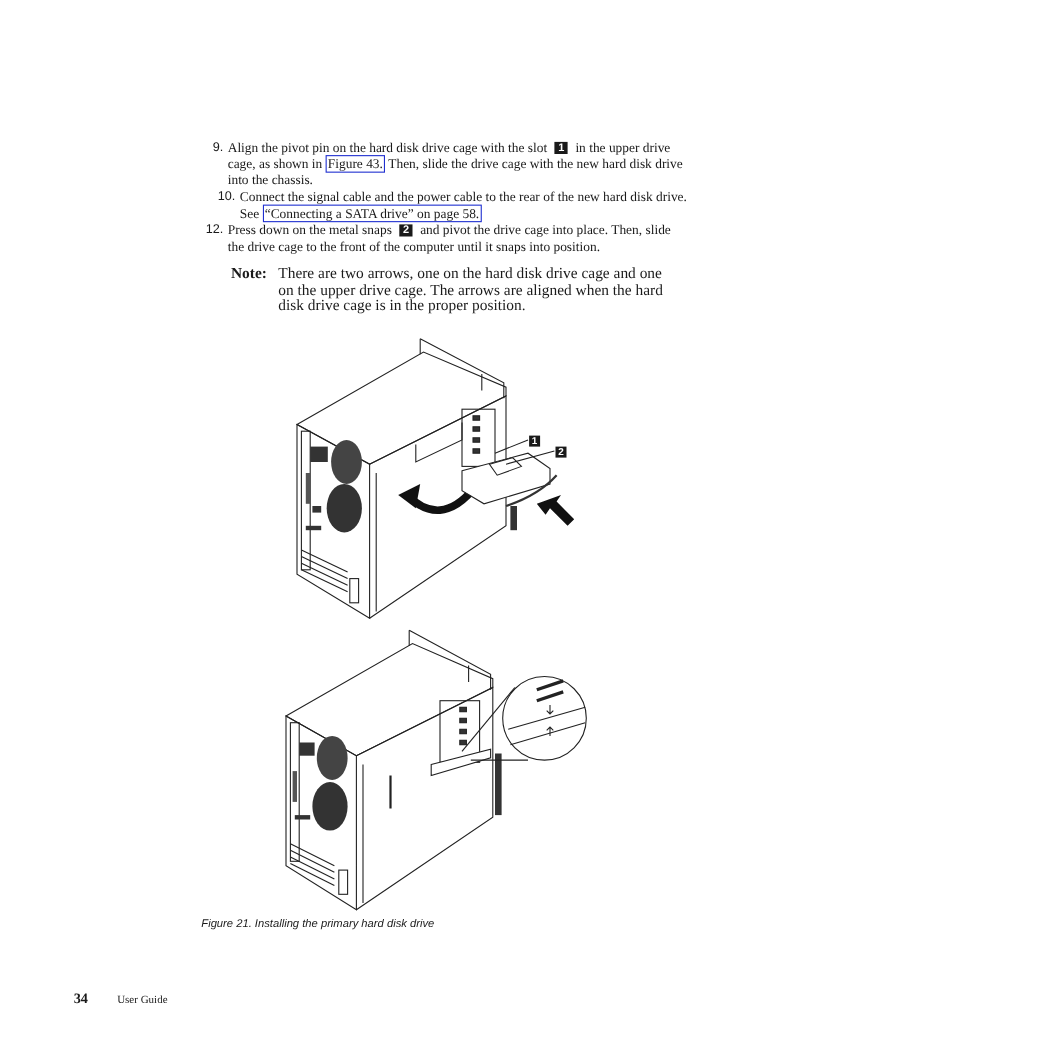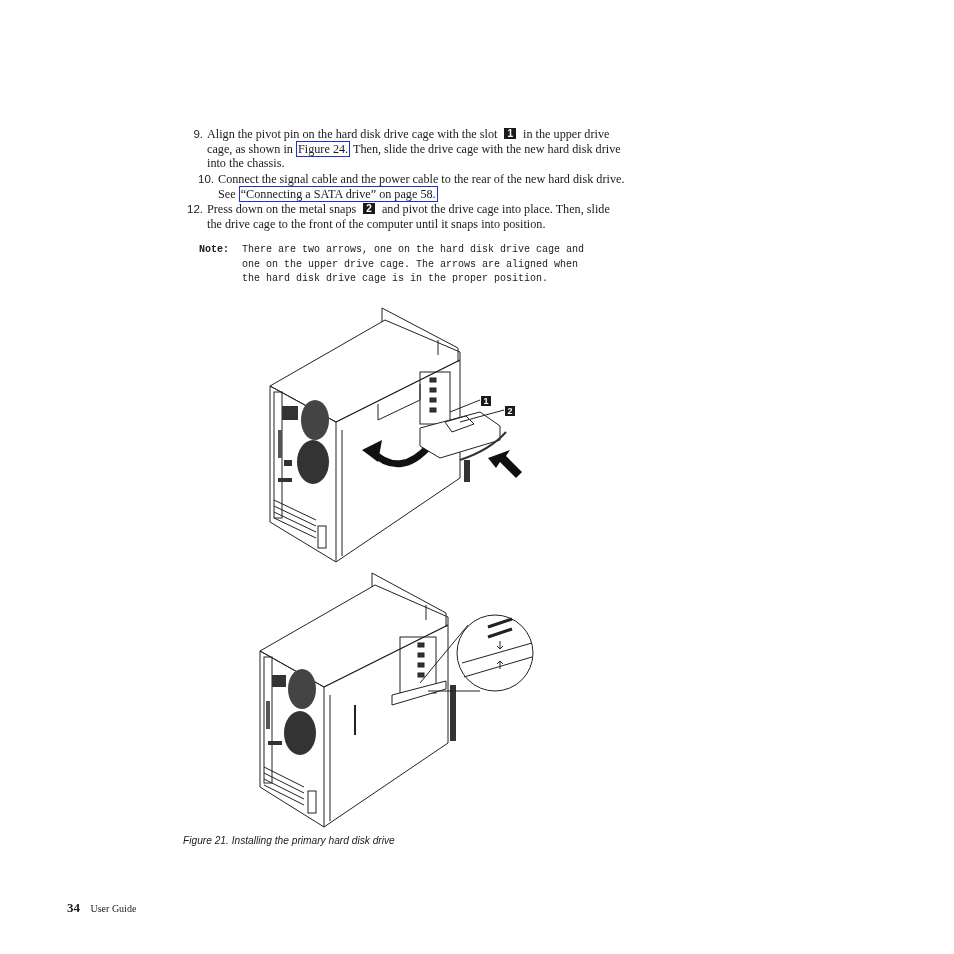--- a/index.html
+++ b/index.html
@@ -4,41 +4,41 @@
   <style>
     html, body { margin:0; padding:0; background:#ffffff; }
     body { width:954px; height:954px; position:relative; overflow:hidden;
            font-family:"Liberation Serif","DejaVu Serif",serif; color:#1a1a1a; }
     .step { position:absolute; left:183px; width:440px; font-size:12.2px; line-height:14.6px; }
     .step .num { position:absolute; left:0; width:20px; text-align:right; font-family:"Liberation Sans","DejaVu Sans",sans-serif; font-size:11.5px; }
     .step .body { margin-left:24px; }
     .callout { display:inline-block; background:#1a1a1a; color:#fff; font-family:"Liberation Sans","DejaVu Sans",sans-serif;
                font-weight:bold; font-size:10px; line-height:11px; padding:0 3px; margin:0 4px; vertical-align:1px; }
     .xref { border:1px solid #1f2fd0; padding:0 1px; color:#1a1a1a; text-decoration:none; }
-    .note { position:absolute; left:199px; top:243px; width:400px; font-size:10px; line-height:14.6px;font-family:Liberation Mono, monospace; }
+    .note { position:absolute; left:210px; top:243px; width:400px; font-size:14px; line-height:14.6px; }
     .note .label { position:absolute; left:0; font-weight:bold; }
     .note .text { margin-left:43px; }
     .figure { position:absolute; }
     .caption { position:absolute; left:183px; top:835px; font-family:"Liberation Sans","DejaVu Sans",sans-serif;
                font-style:italic; font-size:10.2px; color:#1a1a1a; }
     .footer { position:absolute; left:67px; top:900px; font-size:10px; }
-    .footer .pnum { font-weight:bold; font-size:13px; margin-right:8px; }
+    .footer .pnum { font-weight:bold; font-size:13px; margin-right:24px; }
     .fig-callout { position:absolute; background:#1a1a1a; color:#fff; font-family:"Liberation Sans","DejaVu Sans",sans-serif;
                    font-weight:bold; font-size:9px; line-height:10px; width:10px; text-align:center; }
   </style>
 </head>
 <body>
 
 <div class="step" style="top:127px;">
   <span class="num">9.</span>
   <div class="body">
     <span>Align the pivot pin on the hard disk drive cage with the slot</span>
     <span class="callout">1</span>
     <span>in the upper drive cage, as shown in</span>
-    <a class="xref">Figure 24.</a><span> Then, slide the drive cage with the new hard disk drive into the chassis.</span>
+    <a class="xref">Figure 43.</a><span> Then, slide the drive cage with the new hard disk drive into the chassis.</span>
   </div>
 </div>
 
 <div class="step" style="top:172px;margin-left:11px;">
   <span class="num">10.</span>
   <div class="body">
     <span>Connect the signal cable and the power cable to the rear of the new hard disk drive. See</span>
     <a class="xref">“Connecting a SATA drive” on page 58.</a>
   </div>
 </div>

